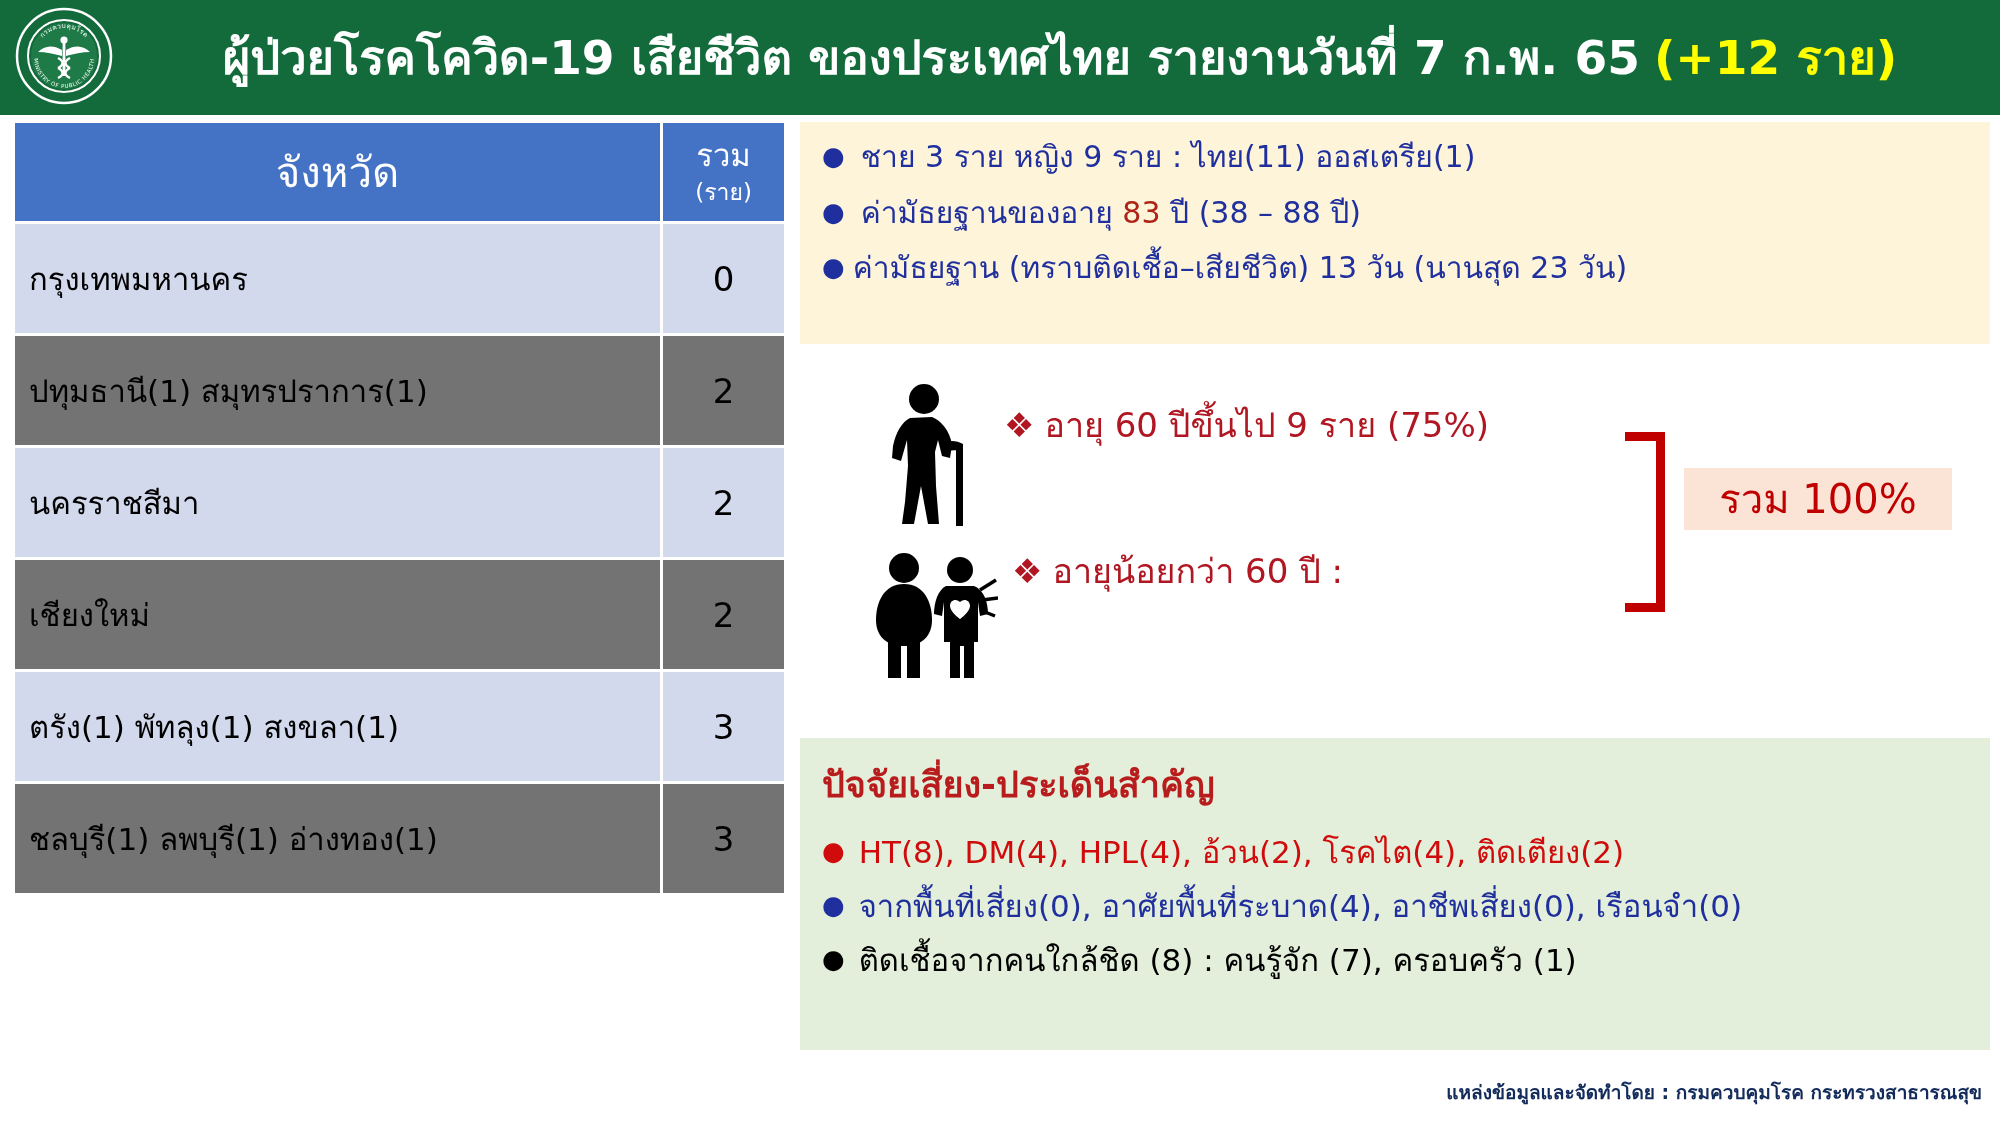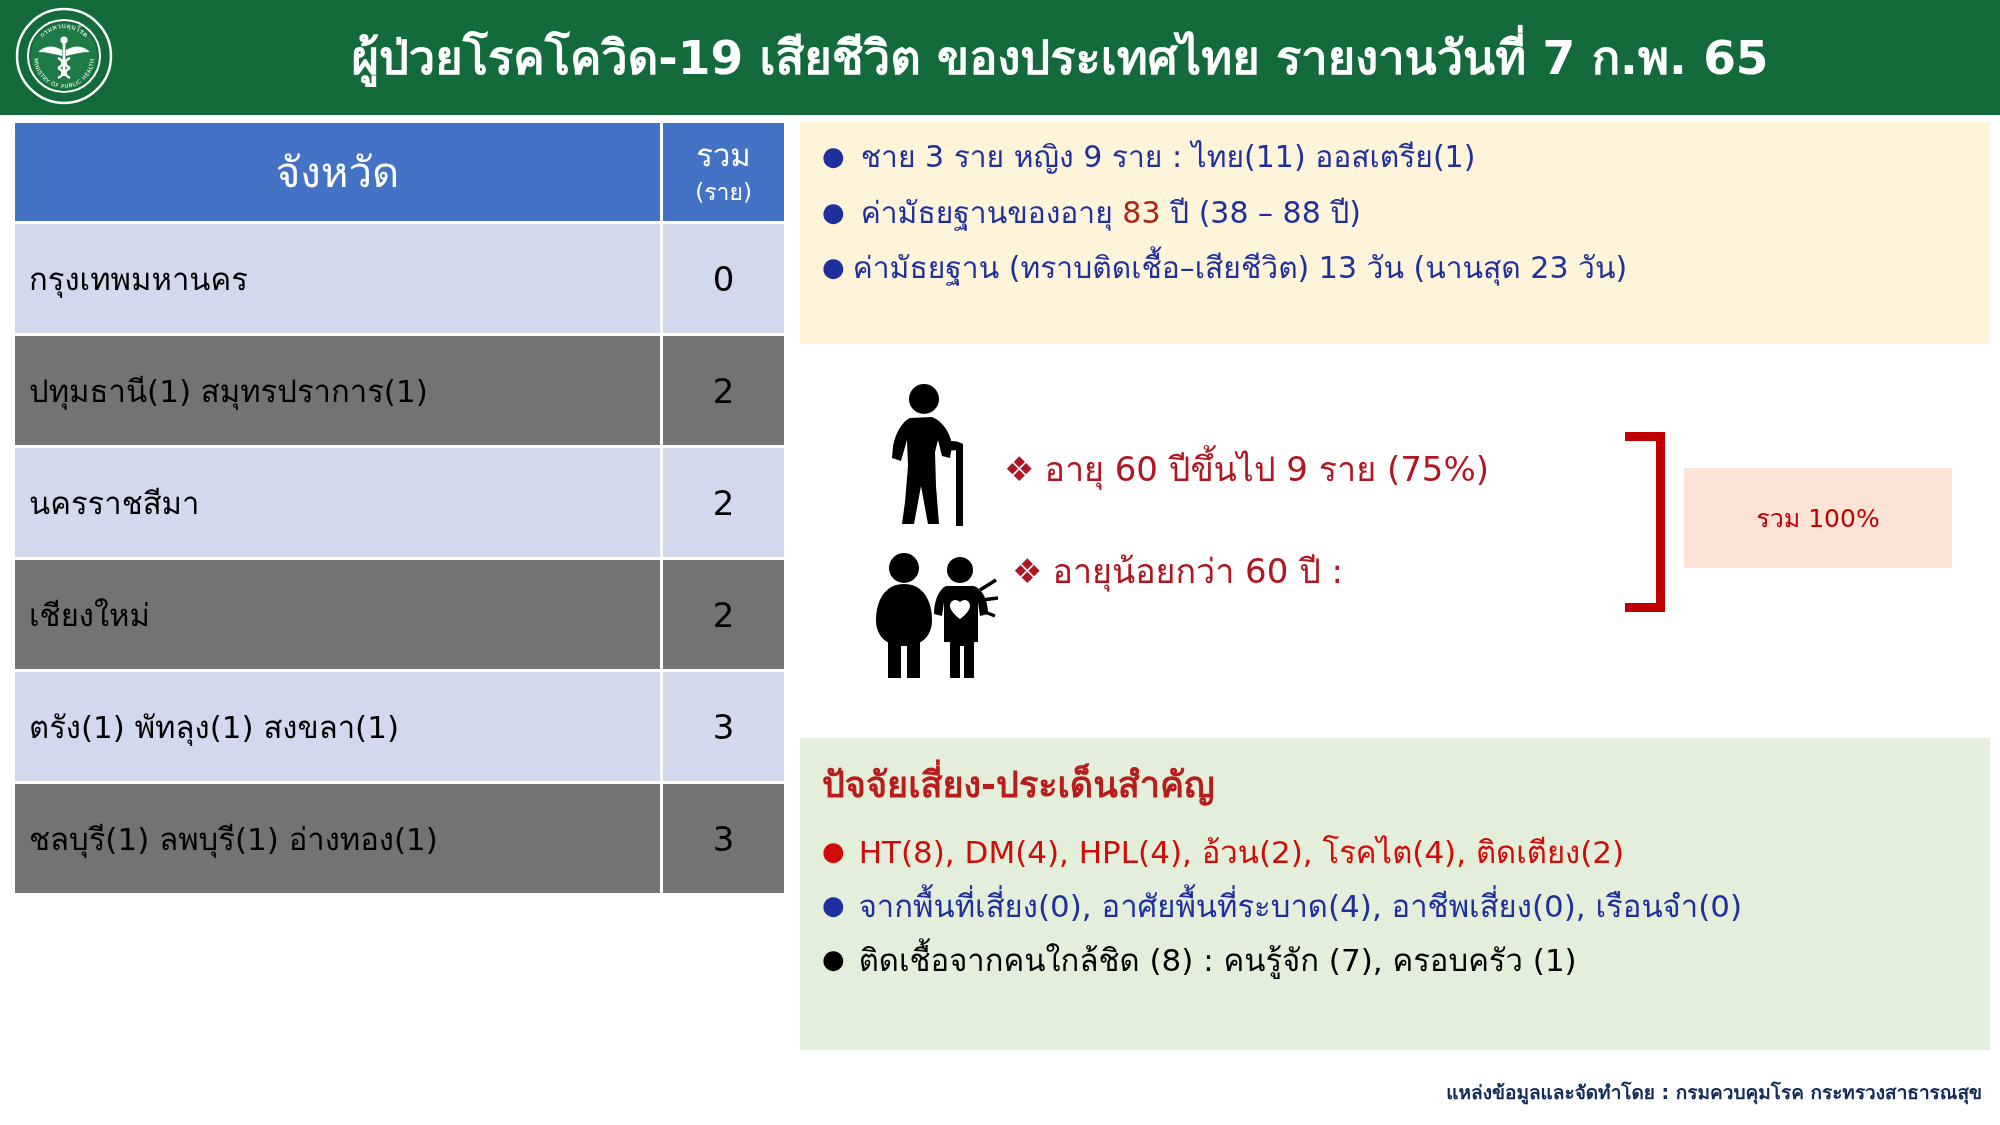--- a/index.html
+++ b/index.html
@@ -112,21 +112,21 @@
   .sum-line.tight .bdot { margin-right: 8px; }
   .num-red { color: #B02418; }
 
   
   .age-block {
     position: absolute;
     left: 800px; top: 360px;
     width: 1190px; height: 345px;
   }
   .age-row { position: absolute; display: flex; align-items: flex-start; }
-  .age-row-1 { left: 80px; top: 22px; align-items: center; }
+  .age-row-1 { left: 80px; top: 22px; }
   .age-row-2 { left: 68px; top: 190px; }
   .icon-cell { flex: 0 0 auto; }
   .age-text {
     color: #B01722;
     font-size: 34px;
     line-height: 1.28;
     white-space: nowrap;
     margin-left: 14px;
     padding-top: 22px;
   }
@@ -138,27 +138,27 @@
     position: absolute;
     left: 1625px; top: 432px;
     width: 40px; height: 180px;
     border: 9px solid #C00000;
     border-left: none;
     box-sizing: border-box;
   }
   .total-pct-box {
     position: absolute;
     left: 1684px; top: 468px;
-    width: 268px; height: 100px;
+    width: 268px; height: 62px;
     background: #FBE3D5;
     display: flex;
     align-items: center;
     justify-content: center;
     color: #C00000;
-    font-size: 25px;
+    font-size: 40px;
   }
 
   
   .risk-box {
     position: absolute;
     left: 800px; top: 738px;
     width: 1190px; height: 312px;
     background: #E3EFDA;
     box-sizing: border-box;
     padding: 18px 10px 10px 22px;
@@ -217,20 +217,21 @@
         <textPath href="#arcTop" startOffset="50%" text-anchor="middle">กรมควบคุมโรค</textPath>
       </text>
       <path id="arcBot" d="M20 52 A30 30 0 0 0 80 52" fill="none"></path>
       <text font-size="5.4" fill="#ffffff" font-family="'DejaVu Sans',sans-serif" letter-spacing="0.6">
         <textPath href="#arcBot" startOffset="50%" text-anchor="middle">MINISTRY OF PUBLIC HEALTH</textPath>
       </text>
     </svg>
   </div>
   <div class="header-title">
     <span>ผู้ป่วยโรคโควิด-19 เสียชีวิต ของประเทศไทย รายงานวันที่ 7 ก.พ. 65</span>
+    <span class="hl-extra">(+12 ราย)</span>
   </div>
 </div>
 
 <table class="prov-table">
   <colgroup>
       <col class="col-prov">
       <col class="col-num">
     </colgroup>
   <thead>
     <tr>

